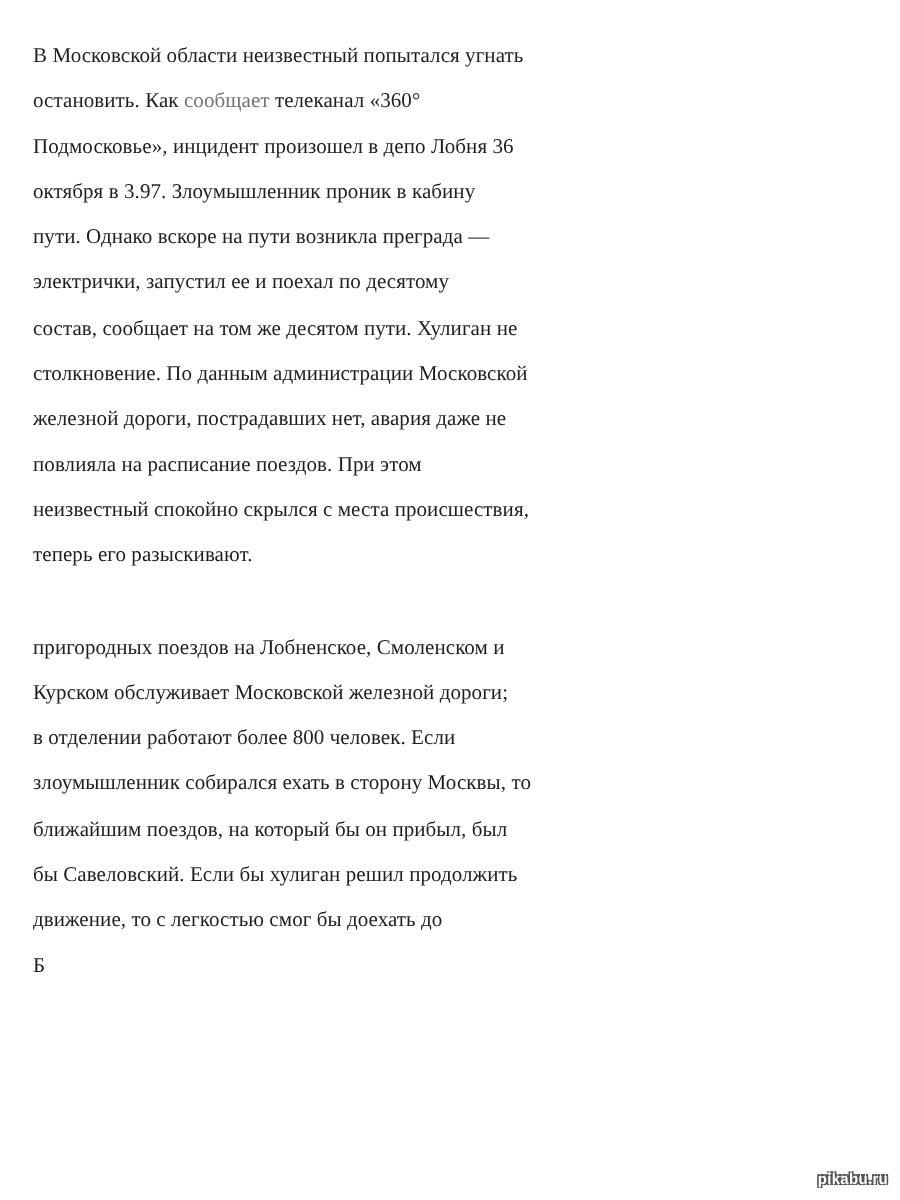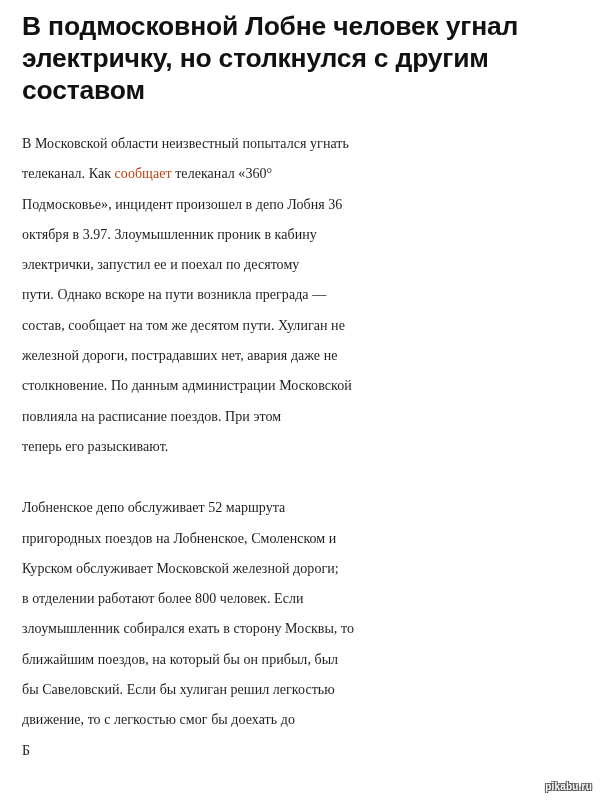--- a/index.html
+++ b/index.html
@@ -33,67 +33,62 @@
     font-size: 14px;
     line-height: 30.3px;
     color: #1e1e1e;
     margin: 0;
     letter-spacing: 0.05px;
   }
   .p1 { margin-top: 23px; }
   .p2 { margin-top: 31px; }
   .line { display: block; white-space: nowrap; }
   .link {
-    color: #c2410c;
+    color: #737373;
     text-decoration: none;
     cursor: pointer;
   }
   .watermark {
     position: absolute;
     right: 8px;
     bottom: 8px;
     font-family: "Liberation Sans", "DejaVu Sans", sans-serif;
     font-size: 10px;
     font-weight: bold;
     color: #ffffff;
     text-shadow: -1px -1px 0 #555, 1px -1px 0 #555, -1px 1px 0 #555, 1px 1px 0 #555;
     letter-spacing: 0.2px;
     padding-left: 12px;
   }
 </style>
 </head>
 <body>
 
 <div class="article">
-  <h1 class="title">
-    <span class="line">В подмосковной Лобне человек угнал</span>
-    <span class="line">электричку, но столкнулся с другим</span>
-    <span class="line">составом</span>
-  </h1>
 
   <p class="body-text p1">
     <span class="line">В Московской области неизвестный попытался угнать</span>
-    <span class="line"><span>телеканал. Как </span><a class="link">сообщает</a><span> телеканал «360°</span></span>
+    <span class="line"><span>остановить. Как </span><a class="link">сообщает</a><span> телеканал «360°</span></span>
     <span class="line">Подмосковье», инцидент произошел в депо Лобня 36</span>
     <span class="line">октября в 3.97. Злоумышленник проник в кабину</span>
+    <span class="line">пути. Однако вскоре на пути возникла преграда —</span>
     <span class="line">электрички, запустил ее и поехал по десятому</span>
-    <span class="line">пути. Однако вскоре на пути возникла преграда —</span>
     <span class="line">состав, сообщает на том же десятом пути. Хулиган не</span>
+    <span class="line">столкновение. По данным администрации Московской</span>
     <span class="line">железной дороги, пострадавших нет, авария даже не</span>
-    <span class="line">столкновение. По данным администрации Московской</span>
     <span class="line">повлияла на расписание поездов. При этом</span>
+    <span class="line">неизвестный спокойно скрылся с места происшествия,</span>
     <span class="line">теперь его разыскивают.</span>
   </p>
 
   <p class="body-text p2">
-    <span class="line">Лобненское депо обслуживает 52 маршрута</span>
     <span class="line">пригородных поездов на Лобненское, Смоленском и</span>
     <span class="line">Курском обслуживает Московской железной дороги;</span>
     <span class="line">в отделении работают более 800 человек. Если</span>
     <span class="line">злоумышленник собирался ехать в сторону Москвы, то</span>
     <span class="line">ближайшим поездов, на который бы он прибыл, был</span>
-    <span class="line">бы Савеловский. Если бы хулиган решил легкостью</span>
+    <span class="line">бы Савеловский. Если бы хулиган решил продолжить</span>
     <span class="line">движение, то с легкостью смог бы доехать до</span>
     <span class="line">Б</span>
   </p>
 </div>
 
 <div class="watermark">pikabu.ru</div>
 
 </body></html>

